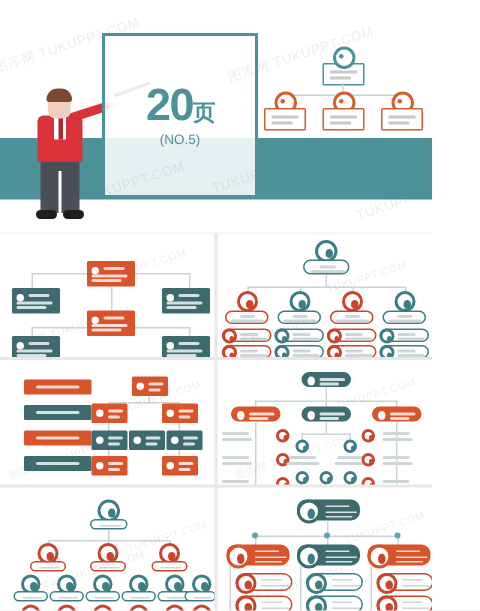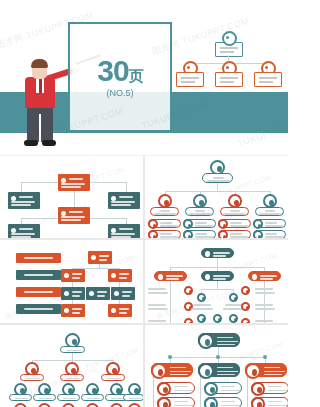--- a/index.html
+++ b/index.html
@@ -86,21 +86,21 @@
       <div class="fig-shoeL"></div>
       <div class="fig-shoeR"></div>
       <div class="fig-jacket"></div>
       <div class="fig-shirt"></div>
       <div class="fig-tie"></div>
       <div class="fig-head"></div>
       <div class="fig-hair"></div>
     </div>
 
     <div class="title-box">
-      <div class="title-num"><span>30</span><span class="unit">页</span></div>
+      <div class="title-num"><span>20</span><span class="unit">页</span></div>
       <div class="title-l3">(NO.5)</div>
     </div>
 
     <div class="mini-org">
 
       <div class="mo-box teal" style="left:39px;top:12px;">
         <div class="mo-txt" style="left:4px;top:4px;width:18px;"></div>
         <div class="mo-txt" style="left:4px;top:8px;width:14px;"></div>
       </div>
       <div class="mo-circ teal" style="left:46px;top:1px;">

